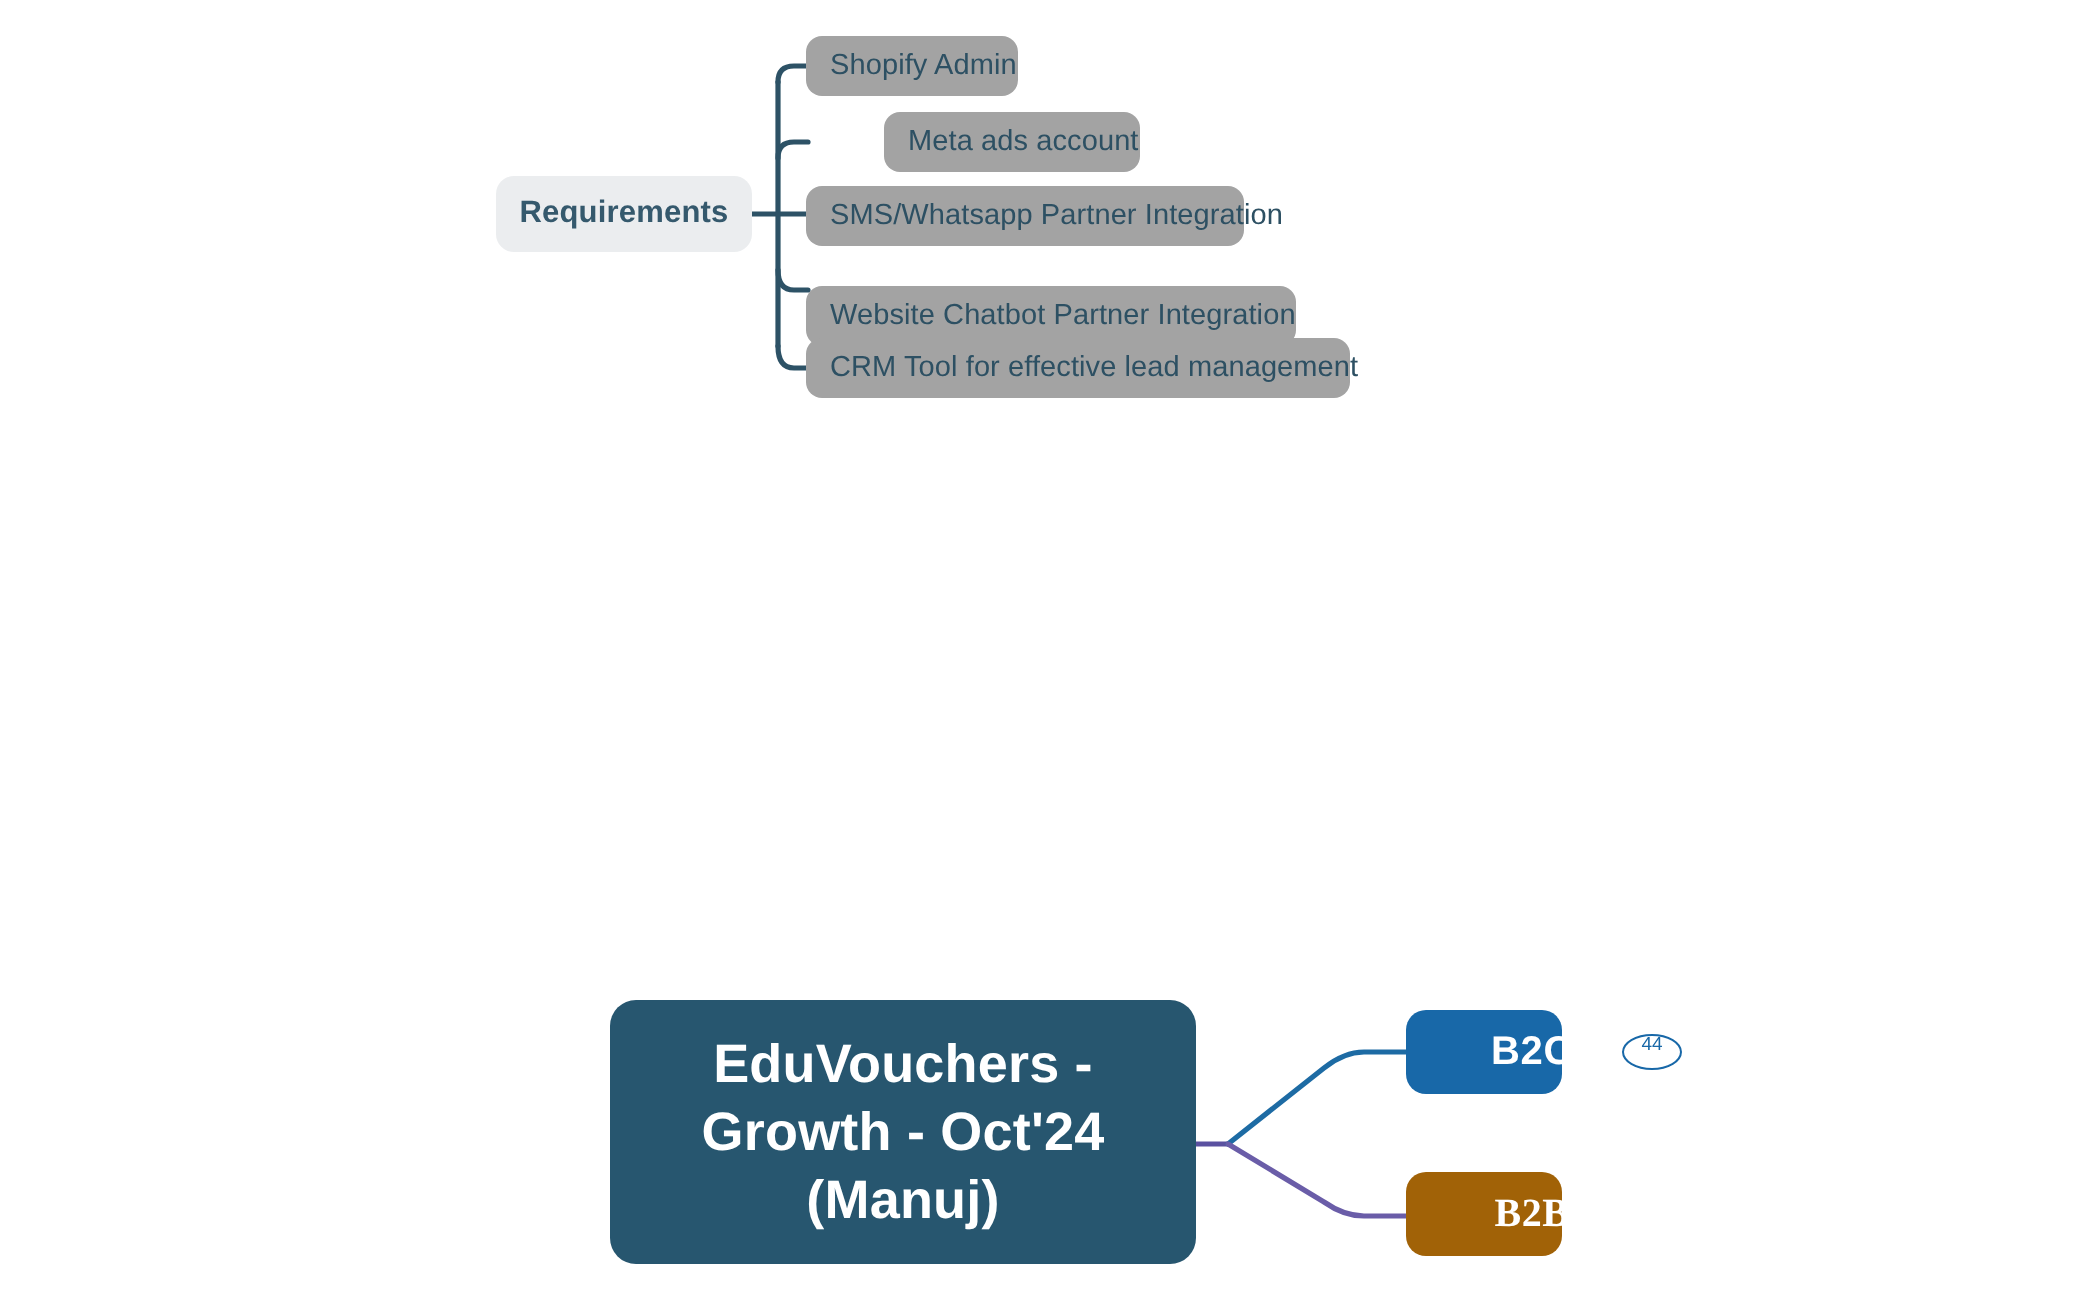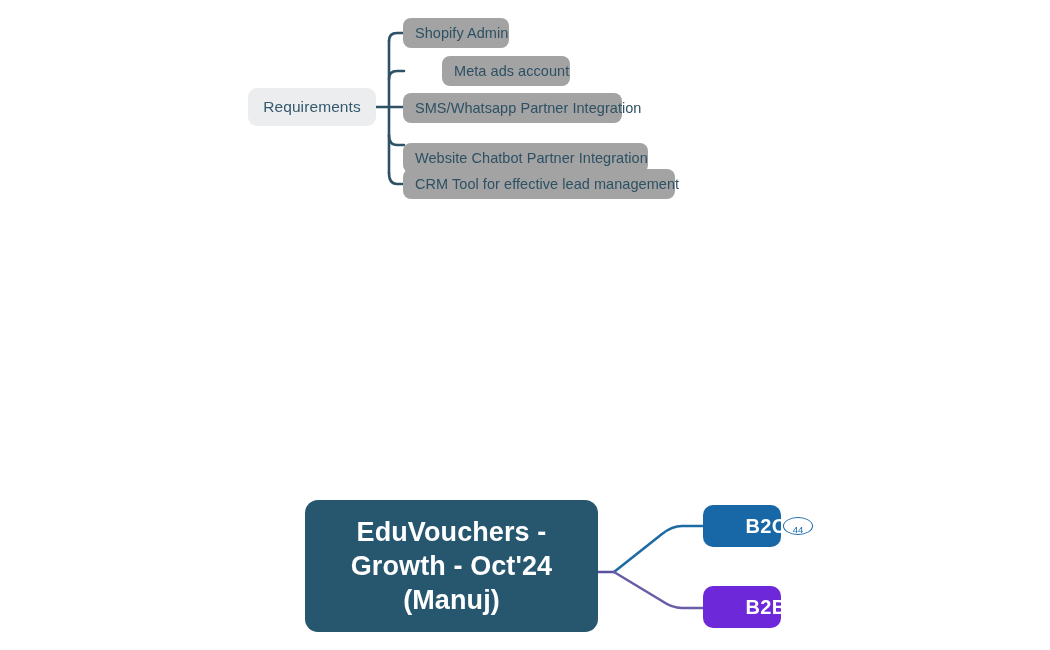--- a/index.html
+++ b/index.html
@@ -44,21 +44,21 @@
     justify-content: center;
     white-space: nowrap;
   }
 
   
   .node--branch {
     background: #ebedef;
     color: #35596d;
     border-radius: 9px;
     font-size: 15.5px;
-    font-weight: 400;
+    font-weight: 700;
     letter-spacing: .1px;
     padding: 0 28px;
   }
 
   
   .node--leaf {
     background: #a3a3a3;
     color: #2d5063;
     border-radius: 8px;
     font-size: 14.5px;
@@ -86,39 +86,40 @@
   
   .node--chip {
     border-radius: 10px;
     color: #ffffff;
     font-size: 20px;
     font-weight: 700;
     letter-spacing: .3px;
     padding-left: 48px;
   }
   .chip--b2c { background: #1868a8; }
-  .chip--b2b { background: #6d28d9; }
+  .chip--b2b { background: #a16207; font-family: Liberation Serif, serif; }
 
   
   .count-badge {
     position: absolute;
     z-index: 3;
     width: 30px;
     height: 18px;
     border-radius: 50%;
     border: 1.6px solid #1868a8;
     background: #ffffff;
     color: #1868a8;
     font-size: 9.5px;
     font-weight: 400;
     display: flex;
-    align-items: flex-end;
+    align-items: flex-start;
     justify-content: center;
     box-sizing: border-box;
     line-height: 1;
+    margin-left: 28px;
   }
 </style>
 </head>
 <body>
 
 <div id="canvas">
 
   <svg id="wires" viewBox="0 0 1050 650" width="1050" height="650" fill="none">
 
     <g>

